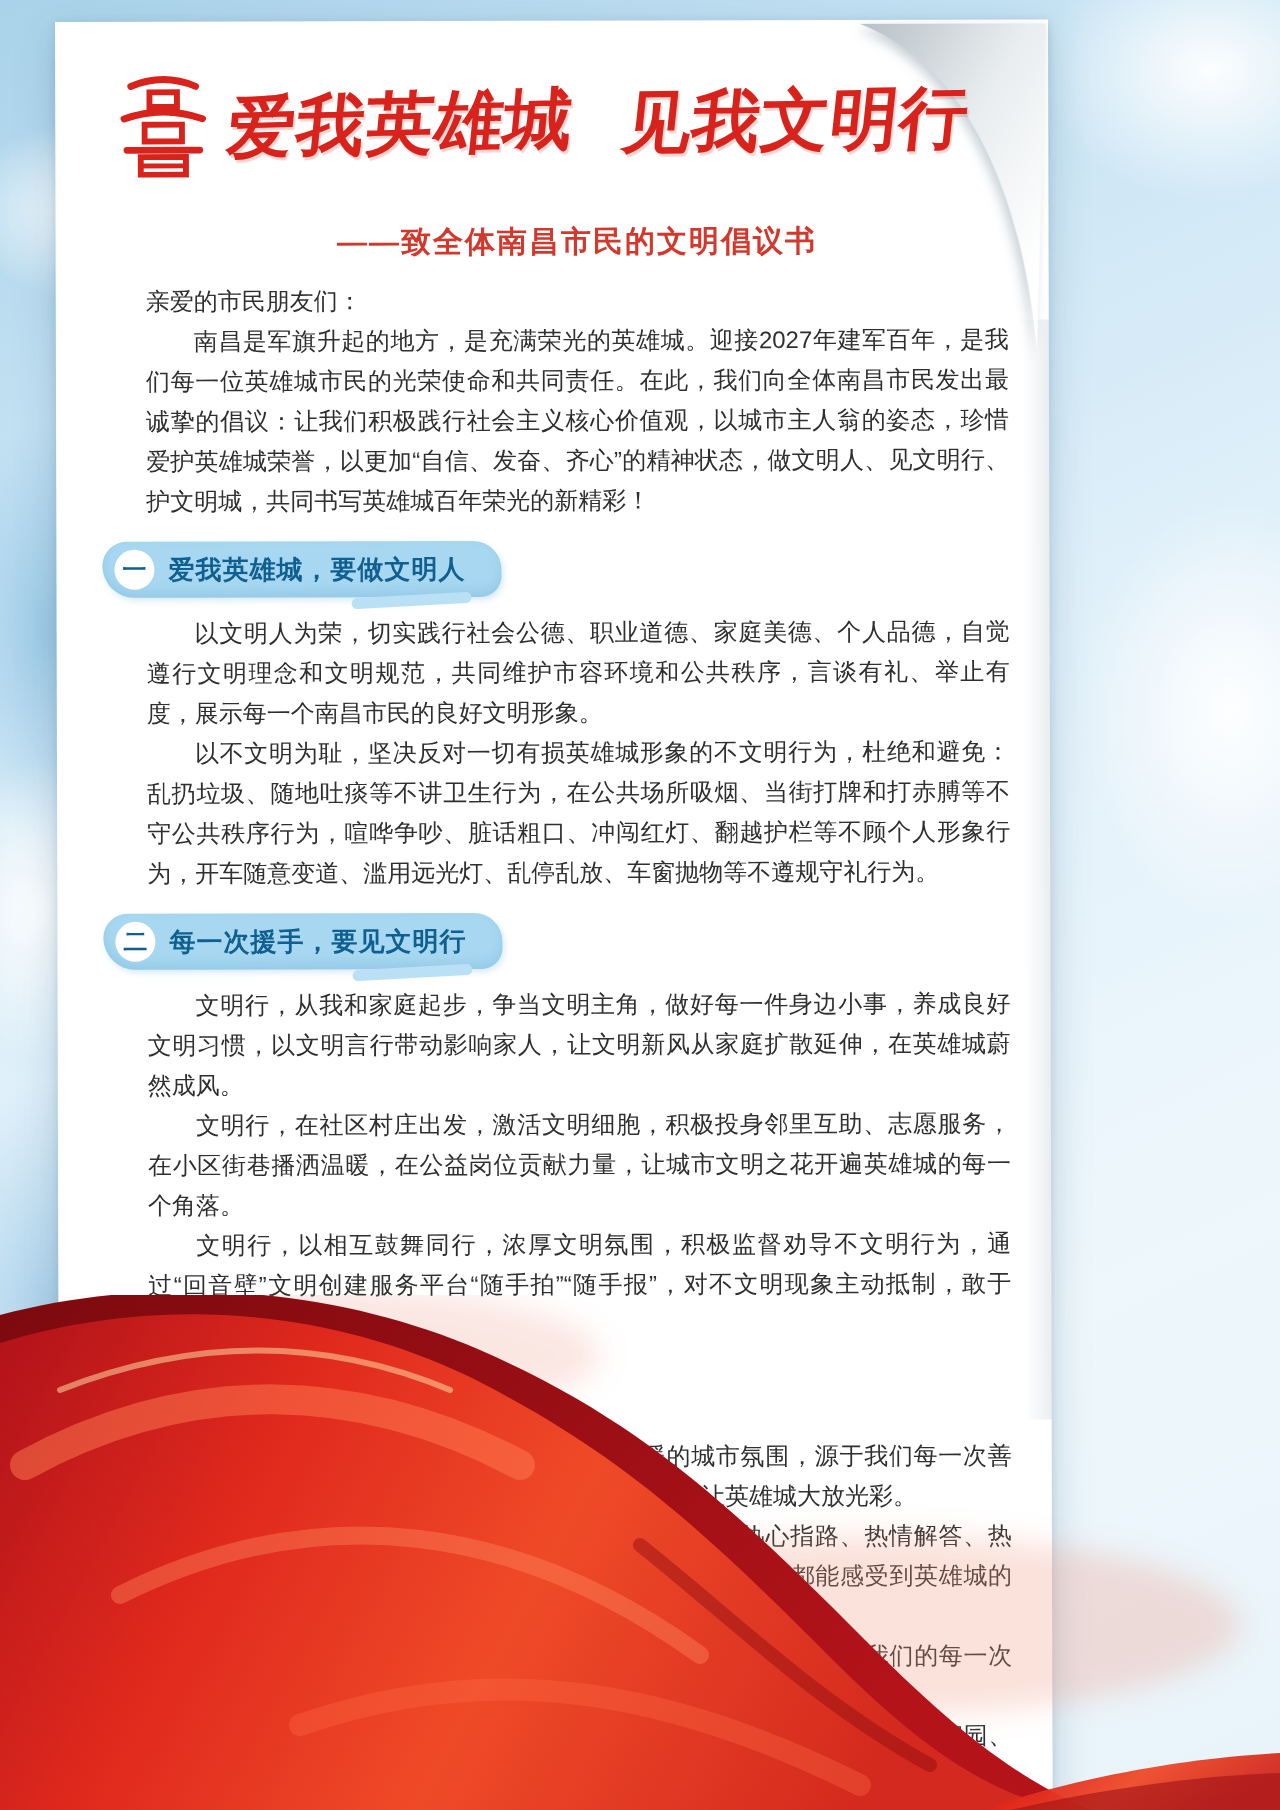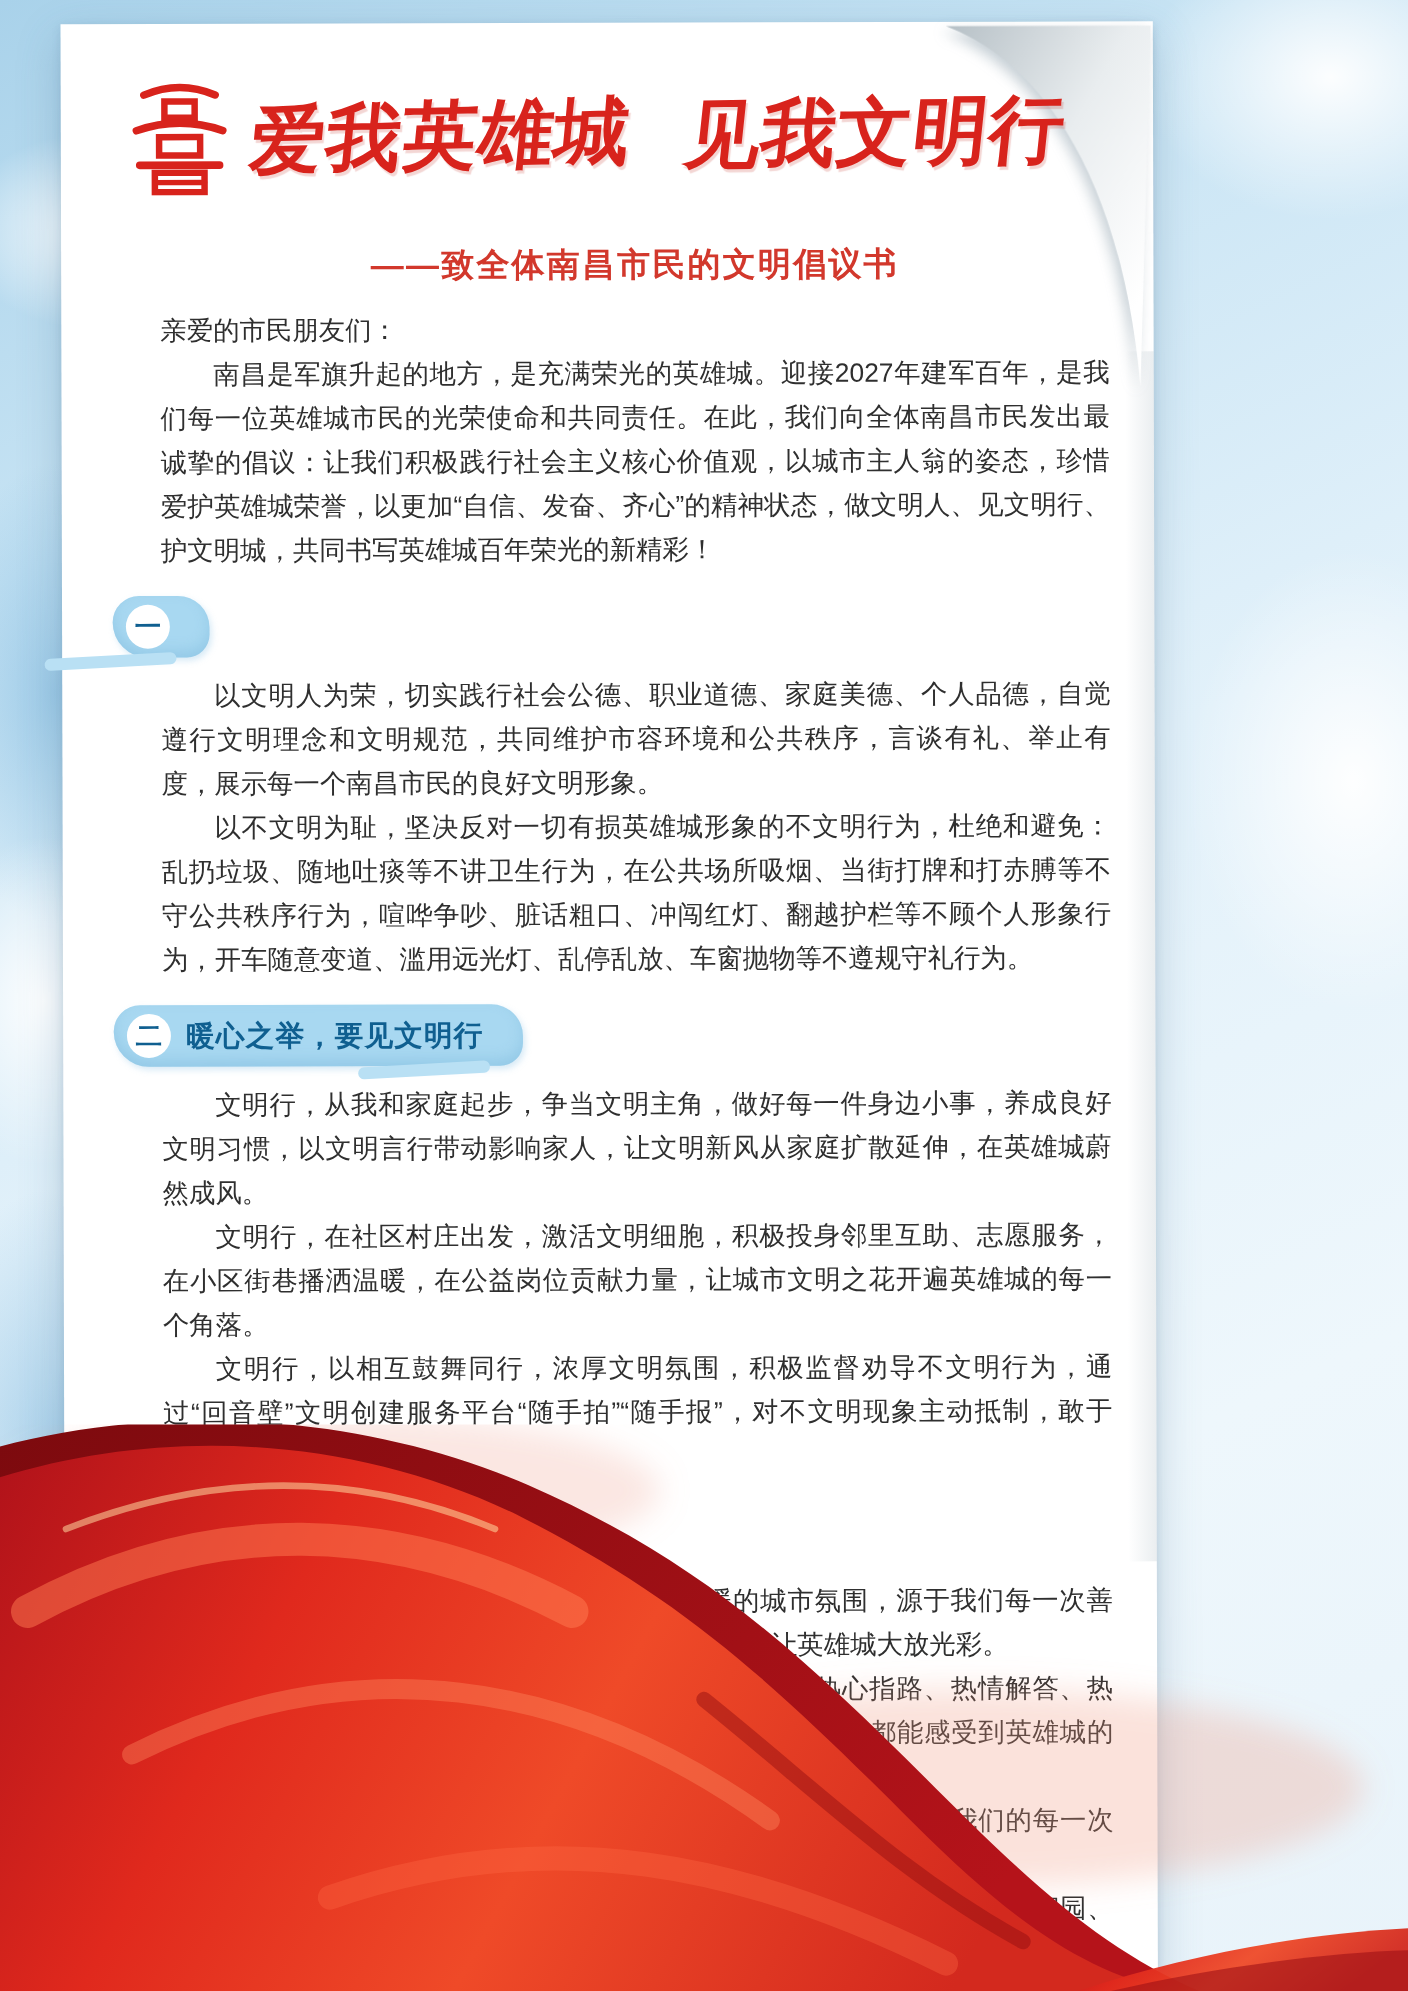--- a/index.html
+++ b/index.html
@@ -100,29 +100,30 @@
   </div>
 
   <div class="content">
     <div class="subtitle">——致全体南昌市民的文明倡议书</div>
     <div class="salutation">亲爱的市民朋友们：</div>
     <p class="body-p">南昌是军旗升起的地方，是充满荣光的英雄城。迎接2027年建军百年，是我们每一位英雄城市民的光荣使命和共同责任。在此，我们向全体南昌市民发出最诚挚的倡议：让我们积极践行社会主义核心价值观，以城市主人翁的姿态，珍惜爱护英雄城荣誉，以更加“自信、发奋、齐心”的精神状态，做文明人、见文明行、护文明城，共同书写英雄城百年荣光的新精彩！</p>
 
     
     <div class="sec-header">
       <span class="sec-num">一</span>
+      <span class="sec-title">爱我英雄城，要做文明人</span>
       <span class="sec-tail"></span>
     </div>
     <p class="body-p">以文明人为荣，切实践行社会公德、职业道德、家庭美德、个人品德，自觉遵行文明理念和文明规范，共同维护市容环境和公共秩序，言谈有礼、举止有度，展示每一个南昌市民的良好文明形象。</p>
     <p class="body-p">以不文明为耻，坚决反对一切有损英雄城形象的不文明行为，杜绝和避免：乱扔垃圾、随地吐痰等不讲卫生行为，在公共场所吸烟、当街打牌和打赤膊等不守公共秩序行为，喧哗争吵、脏话粗口、冲闯红灯、翻越护栏等不顾个人形象行为，开车随意变道、滥用远光灯、乱停乱放、车窗抛物等不遵规守礼行为。</p>
 
     
     <div class="sec-header">
       <span class="sec-num">二</span>
-      <span class="sec-title">暖心之举，要见文明行</span>
+      <span class="sec-title">每一次援手，要见文明行</span>
       <span class="sec-tail"></span>
     </div>
     <p class="body-p">文明行，从我和家庭起步，争当文明主角，做好每一件身边小事，养成良好文明习惯，以文明言行带动影响家人，让文明新风从家庭扩散延伸，在英雄城蔚然成风。</p>
     <p class="body-p">文明行，在社区村庄出发，激活文明细胞，积极投身邻里互助、志愿服务，在小区街巷播洒温暖，在公益岗位贡献力量，让城市文明之花开遍英雄城的每一个角落。</p>
     <p class="body-p">文明行，以相互鼓舞同行，浓厚文明氛围，积极监督劝导不文明行为，通过“回音壁”文明创建服务平台“随手拍”“随手报”，对不文明现象主动抵制，敢于说“不”。</p>
 
     
     <div class="sec-header">
       <span class="sec-num">三</span>
       <span class="sec-title">爱我英雄城，要护文明城</span>

